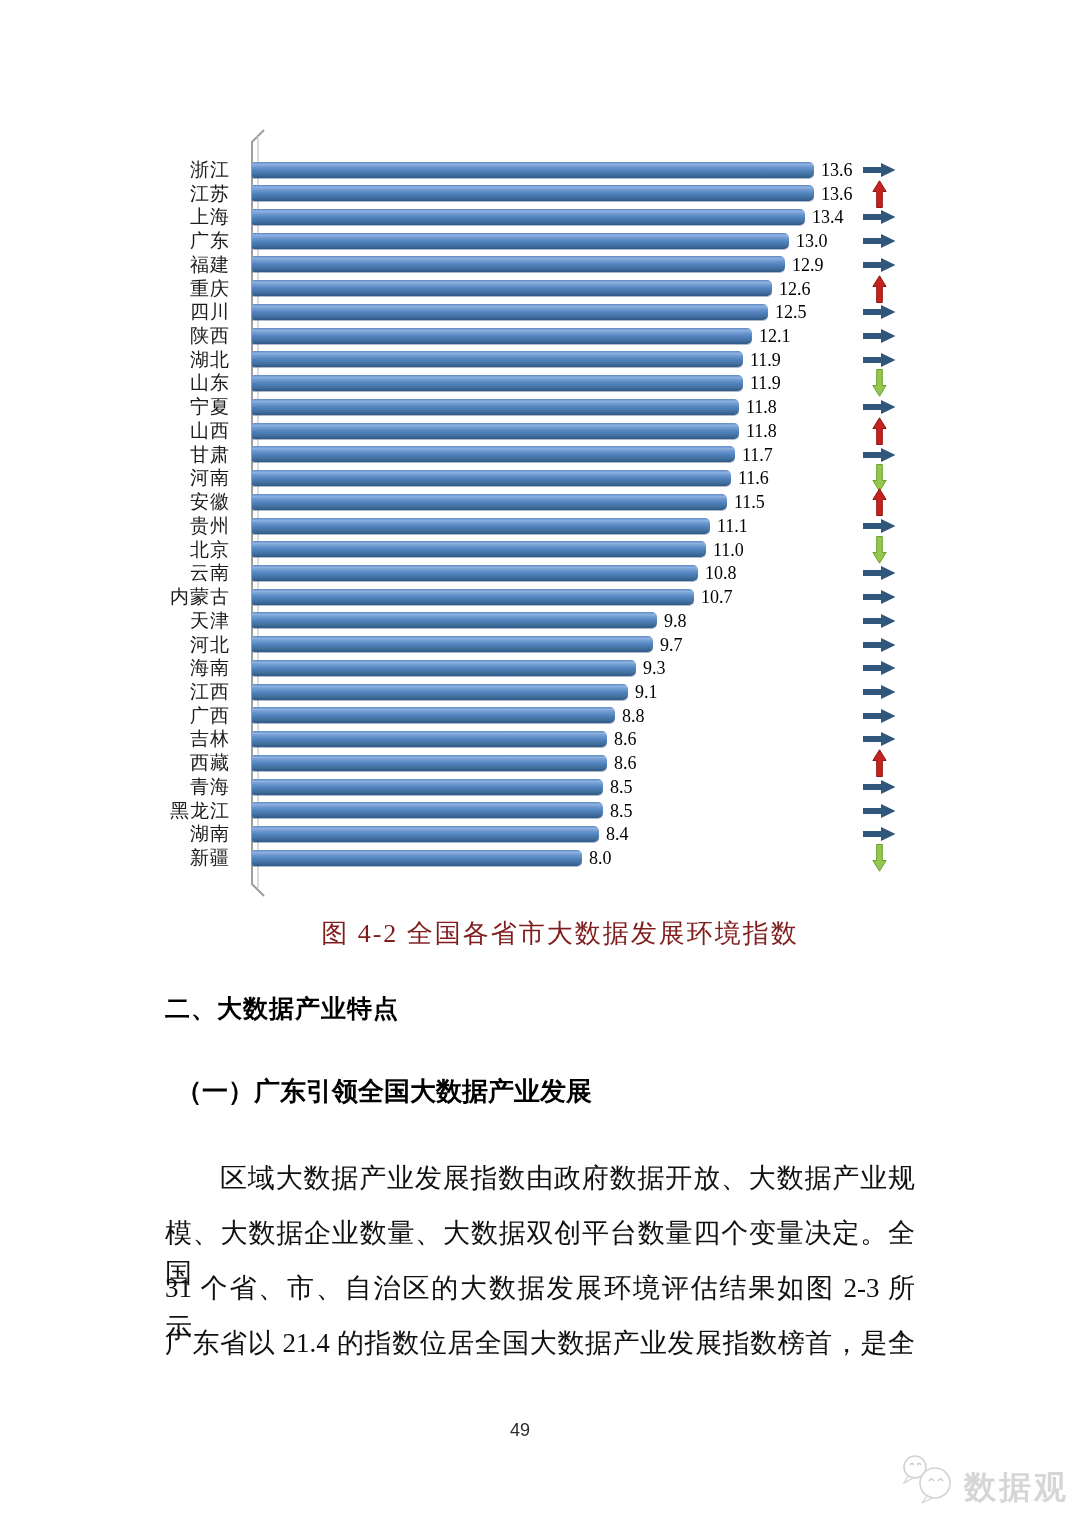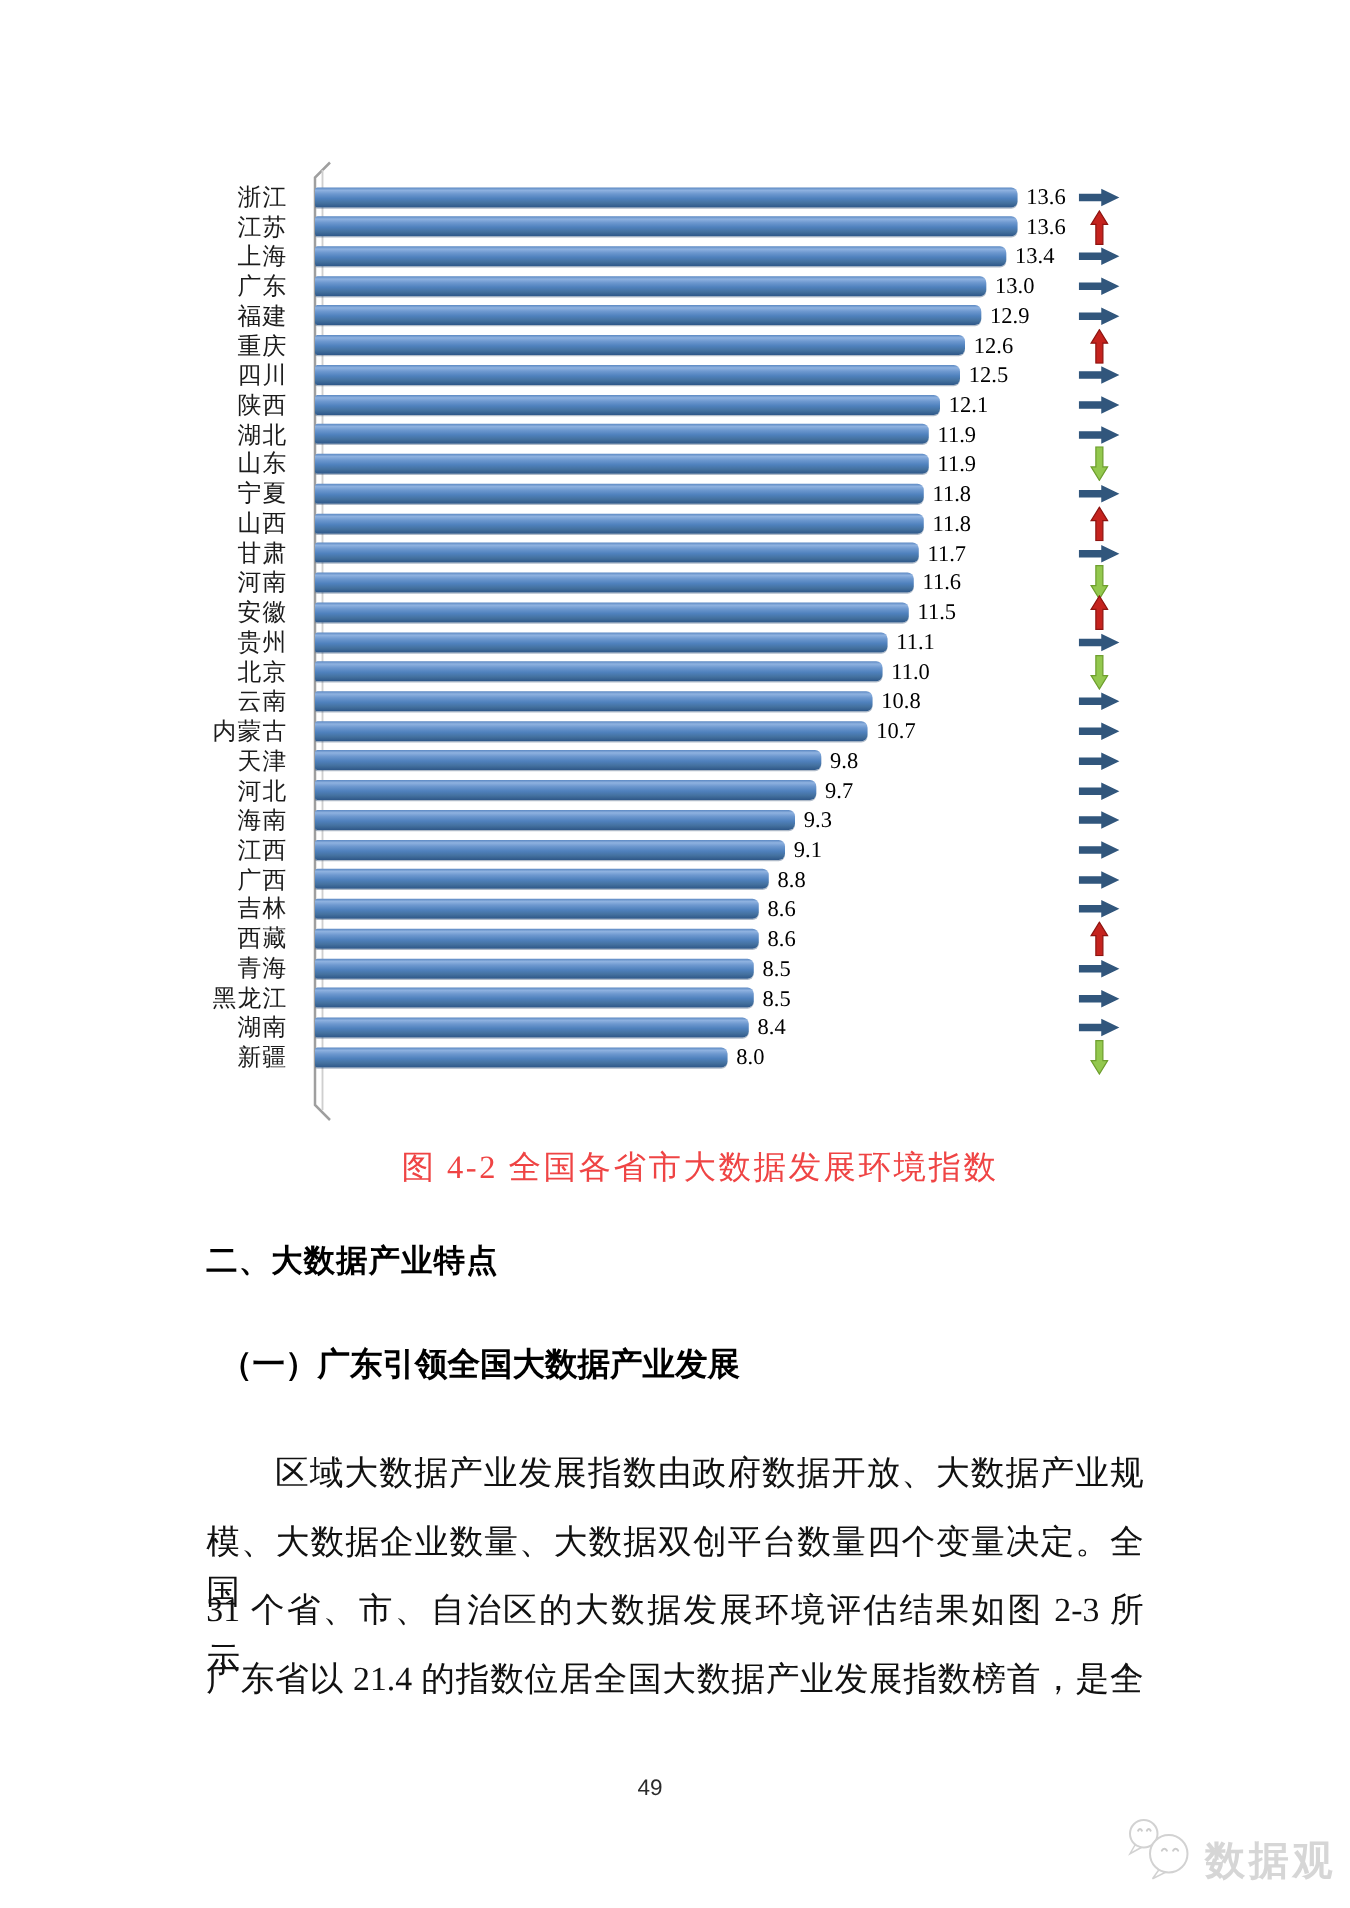--- a/index.html
+++ b/index.html
@@ -5,21 +5,21 @@
   html,body{margin:0;padding:0;}
   body{
     width:1080px;height:1526px;background:#ffffff;position:relative;
     font-family:"Liberation Serif", serif;overflow:hidden;
   }
   .page{position:absolute;inset:0;}
 
   
   .chart{position:absolute;left:170px;top:138px;width:770px;height:760px;}
   .wall{position:absolute;left:0;top:-10px;pointer-events:none;}
-  .rows{position:absolute;left:0;top:8px;width:100%;}
+  .rows{position:absolute;left:0;top:20px;width:100%;}
   .crow{position:relative;height:23.74px;}
   .clabel{
     position:absolute;left:0;top:50%;transform:translateY(-50%);
     width:60px;text-align:right;font-size:19px;color:#1c1c1c;
     letter-spacing:1px;white-space:nowrap;
     font-family:"Liberation Serif", serif;
   }
   .cbar{
     position:absolute;left:82px;top:3.5px;height:16px;
     border-radius:2px 5px 5px 2px;
@@ -32,21 +32,21 @@
     white-space:nowrap;
   }
   .ctrend{
     position:absolute;left:690px;top:50%;transform:translateY(-50%);
     width:38px;display:flex;justify-content:center;align-items:center;z-index:2;
   }
 
   
   .caption{
     position:absolute;left:40px;top:916px;width:1040px;text-align:center;
-    font-size:26px;color:#ef4444;letter-spacing:2px;
+    font-size:26px;color:#7f1d1d;letter-spacing:2px;
   }
   .heading{
     position:absolute;left:165px;top:992px;margin:0;
     font-family:"Liberation Sans", sans-serif;
     font-size:25px;font-weight:bold;color:#000;letter-spacing:1px;
   }
   .subheading{
     position:absolute;left:176px;top:1074px;margin:0;
     font-family:"Liberation Sans", sans-serif;
     font-size:26px;font-weight:bold;color:#000;

